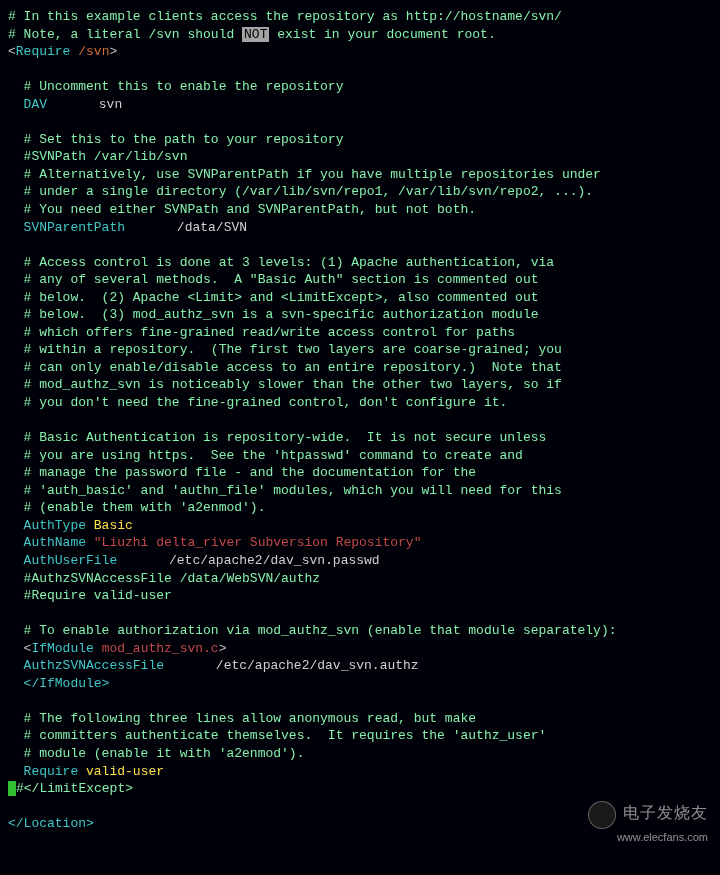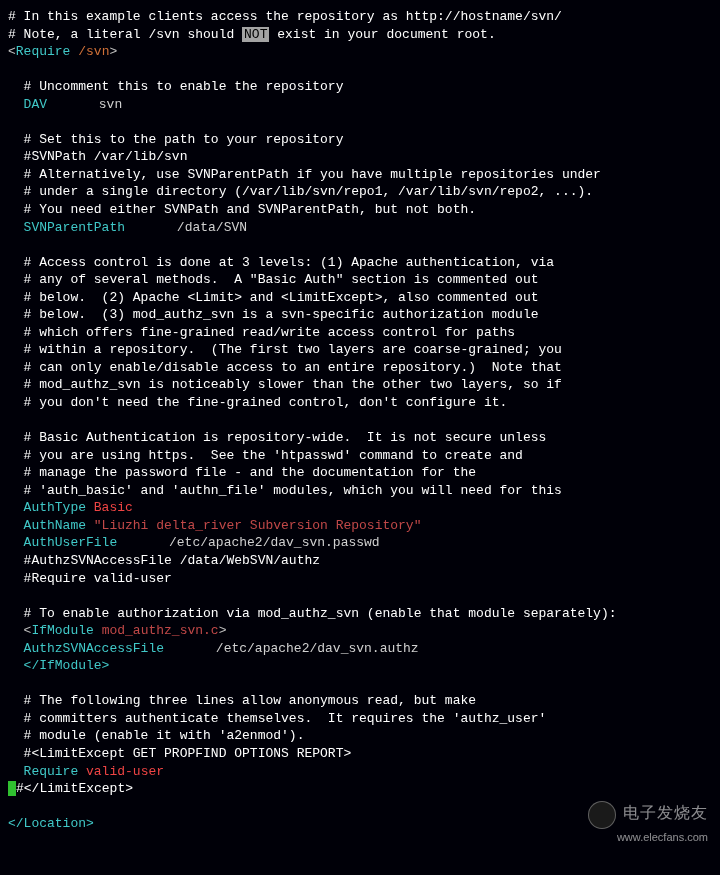--- a/index.html
+++ b/index.html
@@ -9,27 +9,27 @@
     font-family: 'Consolas', 'Monaco', 'Courier New', monospace;
     font-size: 13px;
     line-height: 1.35;
     color: #d0d0d0;
     width: 720px;
     height: 875px;
     box-sizing: border-box;
     overflow: hidden;
   }
   .line { white-space: pre; }
-  .comment { color: #ffffff; font-family: Liberation Mono, monospace; }
+  .comment { color: #86efac; font-family: Liberation Mono, monospace; }
   .bracket { color: #c0c0c0; }
   .directive { color: #40c8c8; }
   .value { color: #d0d0d0; margin-left: 44px; }
   .path { color: #d07038; }
   .string { color: #c04848; }
-  .red { color: #ef4444; }
+  .red { color: #fde047; }
   .mod { color: #c04848; }
   .highlight { background: #a3a3a3; color: #000; padding: 0 2px; }
   .cursor { background: #30c030; color:#000; display:inline-block; width:8px; height:15px; vertical-align:text-bottom;}
   .watermark {
     position: absolute;
     right: 12px;
     bottom: 30px;
     color: rgba(255,255,255,0.55);
     font-size: 12px;
     font-family: sans-serif;
@@ -68,35 +68,35 @@
 <div class="line"><span class="comment">  # which offers fine-grained read/write access control for paths</span></div>
 <div class="line"><span class="comment">  # within a repository.  (The first two layers are coarse-grained; you</span></div>
 <div class="line"><span class="comment">  # can only enable/disable access to an entire repository.)  Note that</span></div>
 <div class="line"><span class="comment">  # mod_authz_svn is noticeably slower than the other two layers, so if</span></div>
 <div class="line"><span class="comment">  # you don't need the fine-grained control, don't configure it.</span></div>
 <div class="line">&nbsp;</div>
 <div class="line"><span class="comment">  # Basic Authentication is repository-wide.  It is not secure unless</span></div>
 <div class="line"><span class="comment">  # you are using https.  See the 'htpasswd' command to create and</span></div>
 <div class="line"><span class="comment">  # manage the password file - and the documentation for the</span></div>
 <div class="line"><span class="comment">  # 'auth_basic' and 'authn_file' modules, which you will need for this</span></div>
+<div class="line"><span class="comment">  # (enable them with 'a2enmod').</span></div>
 <div class="line"><span class="directive">  AuthType</span><span class="red"> Basic</span></div>
 <div class="line"><span class="directive">  AuthName</span><span class="string"> "Liuzhi delta_river Subversion Repository"</span></div>
 <div class="line"><span class="directive">  AuthUserFile</span><span class="value"> /etc/apache2/dav_svn.passwd</span></div>
 <div class="line"><span class="comment">  #AuthzSVNAccessFile /data/WebSVN/authz</span></div>
 <div class="line"><span class="comment">  #Require valid-user</span></div>
 <div class="line">&nbsp;</div>
 <div class="line"><span class="comment">  # To enable authorization via mod_authz_svn (enable that module separately):</span></div>
 <div class="line"><span class="bracket">  &lt;</span><span class="directive">IfModule</span><span class="mod"> mod_authz_svn.c</span><span class="bracket">&gt;</span></div>
 <div class="line"><span class="directive">  AuthzSVNAccessFile</span><span class="value"> /etc/apache2/dav_svn.authz</span></div>
 <div class="line"><span class="directive">  &lt;/IfModule&gt;</span></div>
 <div class="line">&nbsp;</div>
 <div class="line"><span class="comment">  # The following three lines allow anonymous read, but make</span></div>
 <div class="line"><span class="comment">  # committers authenticate themselves.  It requires the 'authz_user'</span></div>
 <div class="line"><span class="comment">  # module (enable it with 'a2enmod').</span></div>
-<div class="line"><span class="comment">  #&lt;LimitExcept GET PROPFIND OPTIONS REPORT&gt;</span></div>
 <div class="line"><span class="directive">  Require</span><span class="red"> valid-user</span></div>
 <div class="line"><span class="cursor"></span><span class="comment">#&lt;/LimitExcept&gt;</span></div>
 <div class="line">&nbsp;</div>
 <div class="line"><span class="directive">&lt;/Location&gt;</span></div>
 </div>
 
 <div class="watermark">
   <span class="wm-logo"></span>
   <span class="cn">电子发烧友</span><br>
   <span class="url">www.elecfans.com</span>

